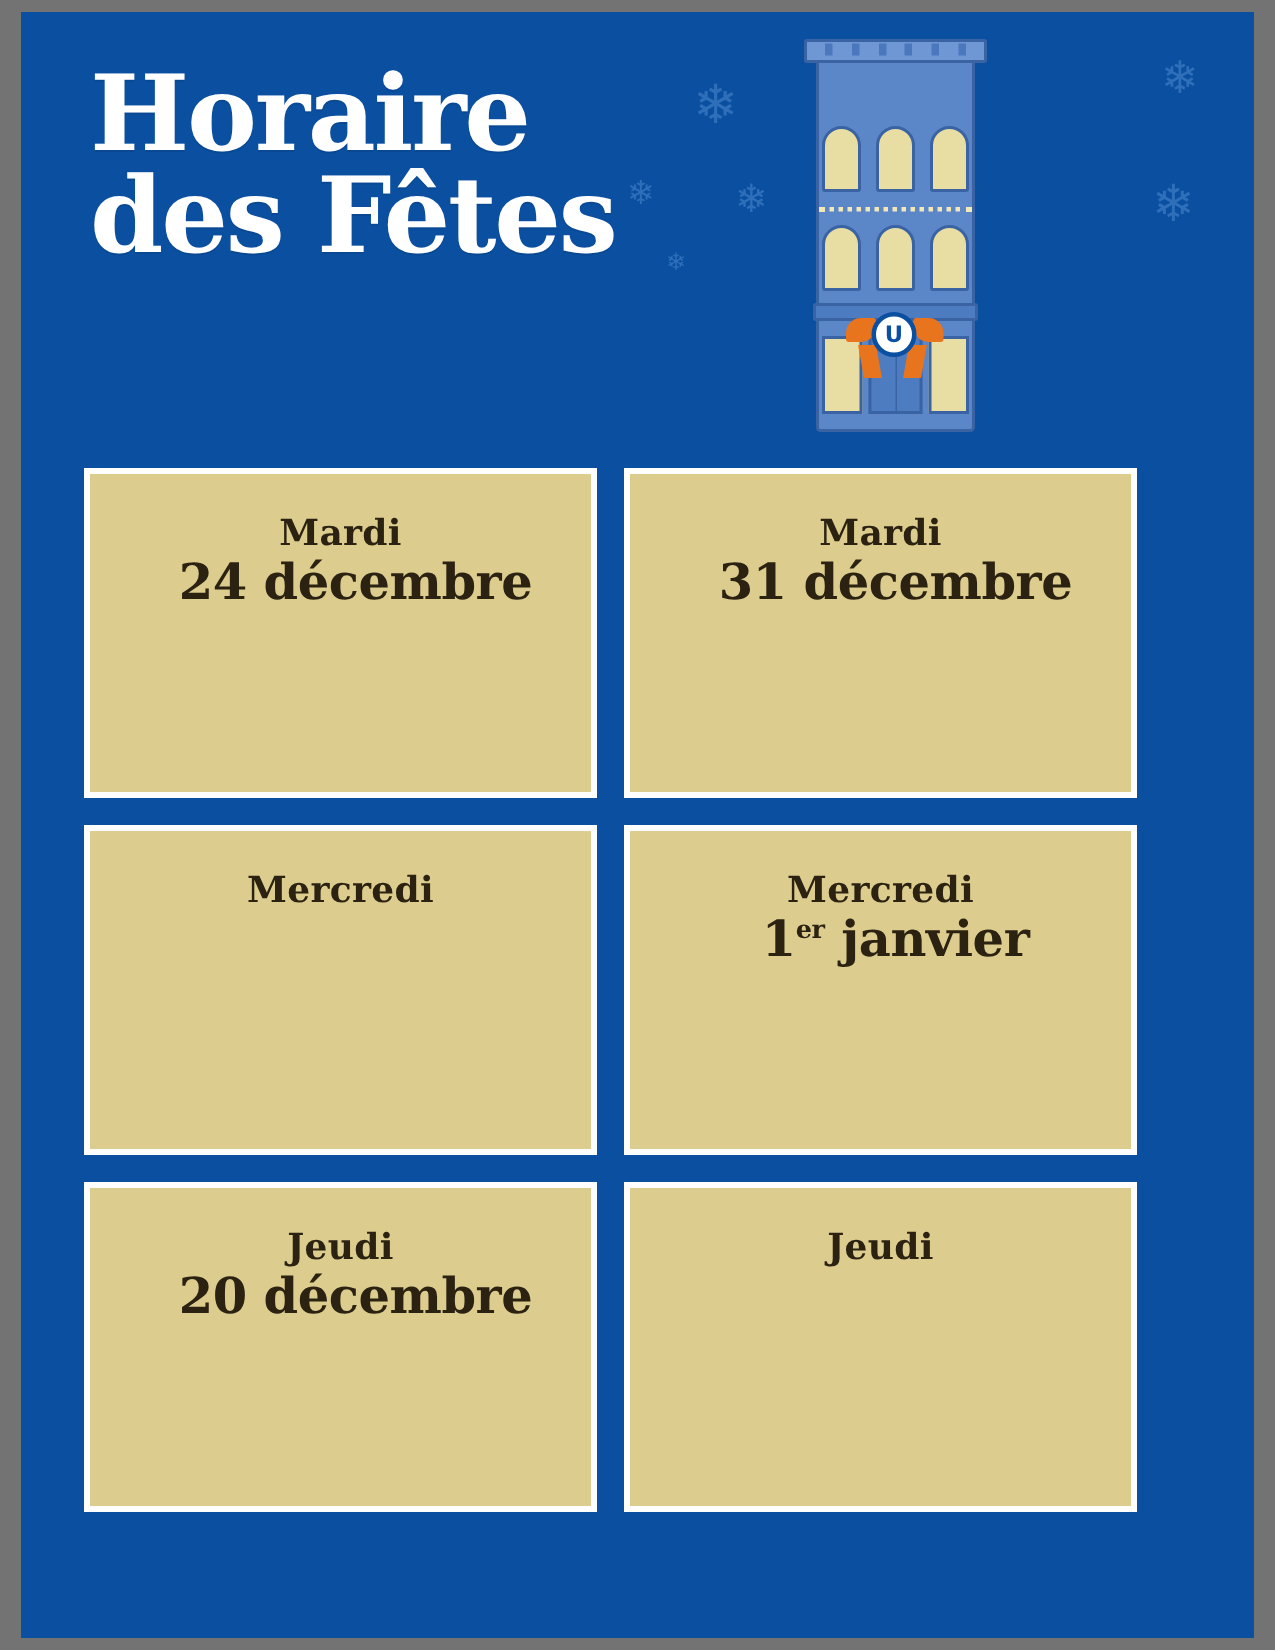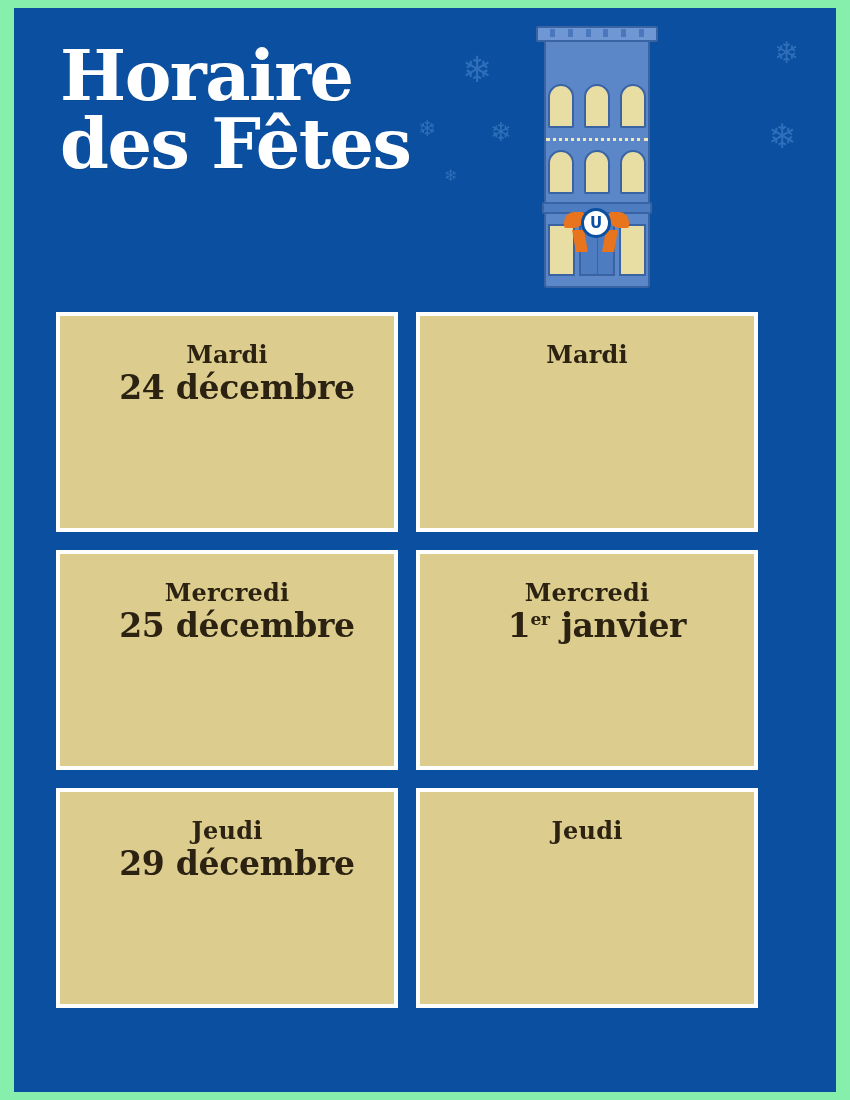--- a/index.html
+++ b/index.html
@@ -12,21 +12,21 @@
     width: 850px;
     height: 1100px;
     font-family: "Liberation Serif", serif;
     overflow: hidden;
   }
 
   #poster {
     position: relative;
     width: 850px;
     height: 1100px;
-    background: #86efac;
+    background: #737373;
     box-sizing: border-box;
   }
 
   #poster-inner {
     position: absolute;
     left: 14px;
     top: 8px;
     width: 822px;
     height: 1084px;
     background: #0a4fa0;
@@ -320,42 +320,42 @@
       <div class="card">
         <div class="card-weekday">Mardi</div>
         <div class="card-date">
           <span>24</span><sup></sup>
           <span>décembre</span>
         </div>
       </div>
 
       <div class="card">
         <div class="card-weekday">Mardi</div>
+        <div class="card-date">
+          <span>31</span><sup></sup>
+          <span>décembre</span>
+        </div>
       </div>
 
       <div class="card">
         <div class="card-weekday">Mercredi</div>
-        <div class="card-date">
-          <span>25</span><sup></sup>
-          <span>décembre</span>
-        </div>
       </div>
 
       <div class="card">
         <div class="card-weekday">Mercredi</div>
         <div class="card-date">
           <span>1</span><sup>er</sup>
           <span>janvier</span>
         </div>
       </div>
 
       <div class="card">
         <div class="card-weekday">Jeudi</div>
         <div class="card-date">
-          <span>29</span><sup></sup>
+          <span>20</span><sup></sup>
           <span>décembre</span>
         </div>
       </div>
 
       <div class="card">
         <div class="card-weekday">Jeudi</div>
       </div>
 
     </div>
   </div>

